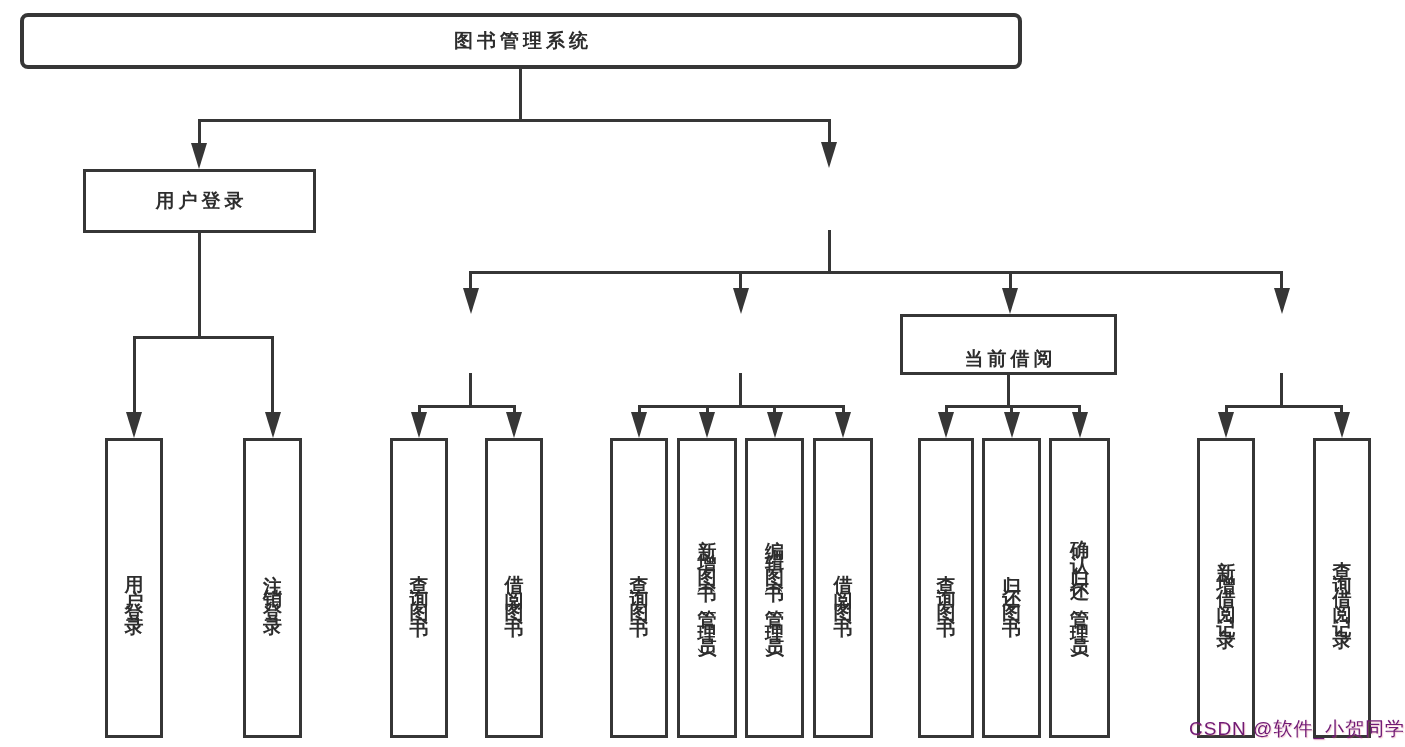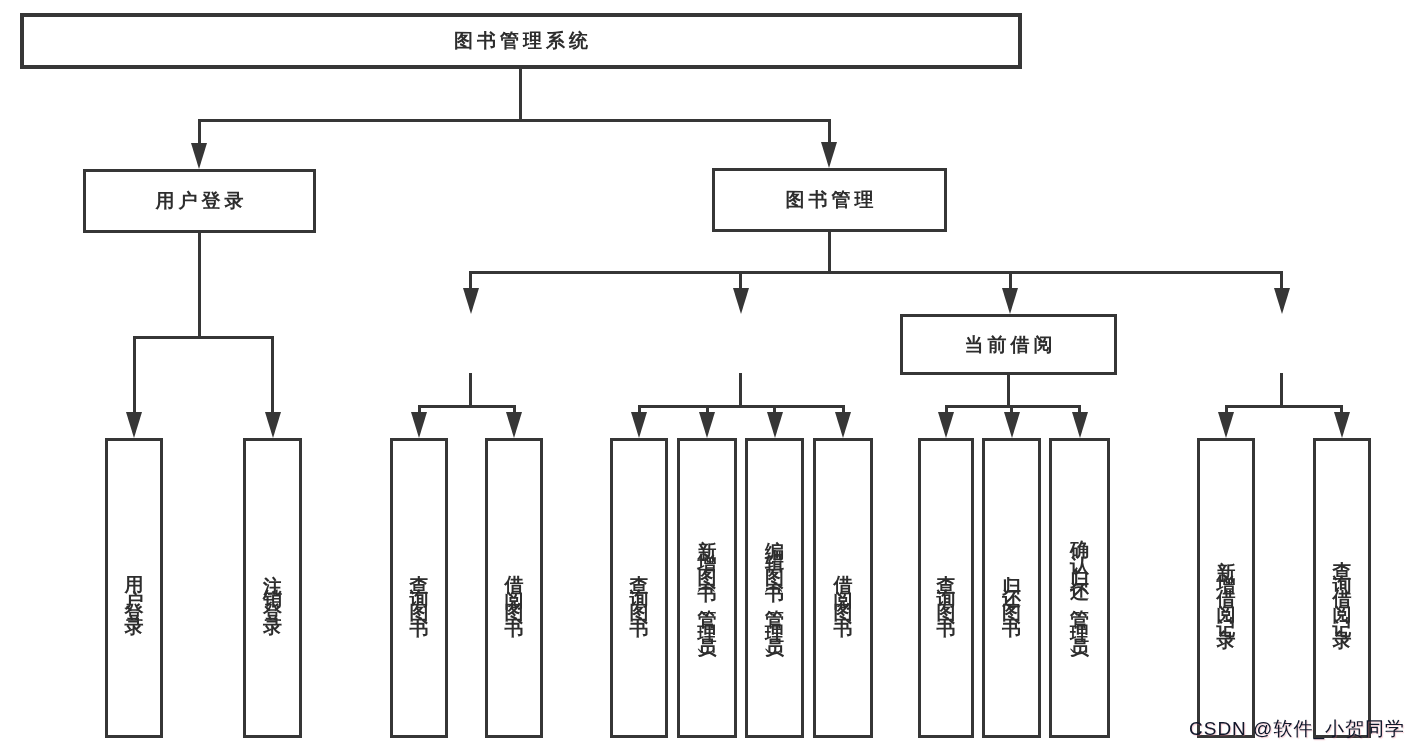--- a/index.html
+++ b/index.html
@@ -7,59 +7,56 @@
     position:relative; width:1405px; height:747px; background:#ffffff;
     font-family:"Liberation Sans", sans-serif; overflow:hidden;
   }
   .box {
     position:absolute; box-sizing:border-box;
     border:3px solid #363636; background:#ffffff;
     display:flex; align-items:center; justify-content:center;
     color:#2d2d2d; font-weight:600; font-size:19px;
   }
   .hbox span { letter-spacing:4px; text-indent:4px; white-space:nowrap; }
-  .root { border-width:4px; }
+  .root { border-width:4px;border-radius:8px; }
   .vert span {
     writing-mode:vertical-rl; text-orientation:mixed;
     letter-spacing:14px; line-height:1.15; white-space:nowrap;
   }
   .hl, .vl { position:absolute; background:#363636; }
   .hl { height:3px; }
   .vl { width:3px; }
   .arr {
     position:absolute; width:0; height:0;
     border-style:solid; border-color:#363636 transparent transparent transparent;
     border-width:26px 8px 0 8px;
   }
   .wm {
     position:absolute; left:1189px; top:716px; z-index:6;
-    color:#0f172a; font-size:19px; letter-spacing:1px; white-space:nowrap;
+    color:#701a75; font-size:19px; letter-spacing:1px; white-space:nowrap;
     text-shadow:1px 1px 1px rgba(228,106,130,0.35);
   }
 </style>
 <title>图书管理系统</title></head>
 <body>
 
 <div class="stage">
 
   <div class="box root hbox" style="left:20px; top:13px; width:1002px; height:56px;">
     <span>图书管理系统</span>
   </div>
 
   <div class="box hbox" style="left:83px; top:169px; width:233px; height:64px;">
     <span>用户登录</span>
   </div>
 
-  <div class="box hbox" style="left:712px; top:168px; width:235px; height:64px;">
-    <span>图书管理</span>
-  </div>
 
 
 
-  <div class="box hbox" style="left:900px; top:314px; width:217px; height:61px;">
+  <div class="box hbox" style="left:900px; top:314px; width:217px; height:61px;align-items:flex-end;">
     <span>当前借阅</span>
   </div>
 
 
   <div class="box vert" style="left:105px; top:438px; width:58px; height:300px;">
     <span>用户登录</span>
   </div>
   <div class="box vert" style="left:243px; top:438px; width:59px; height:300px;">
     <span>注销登录</span>
   </div>

